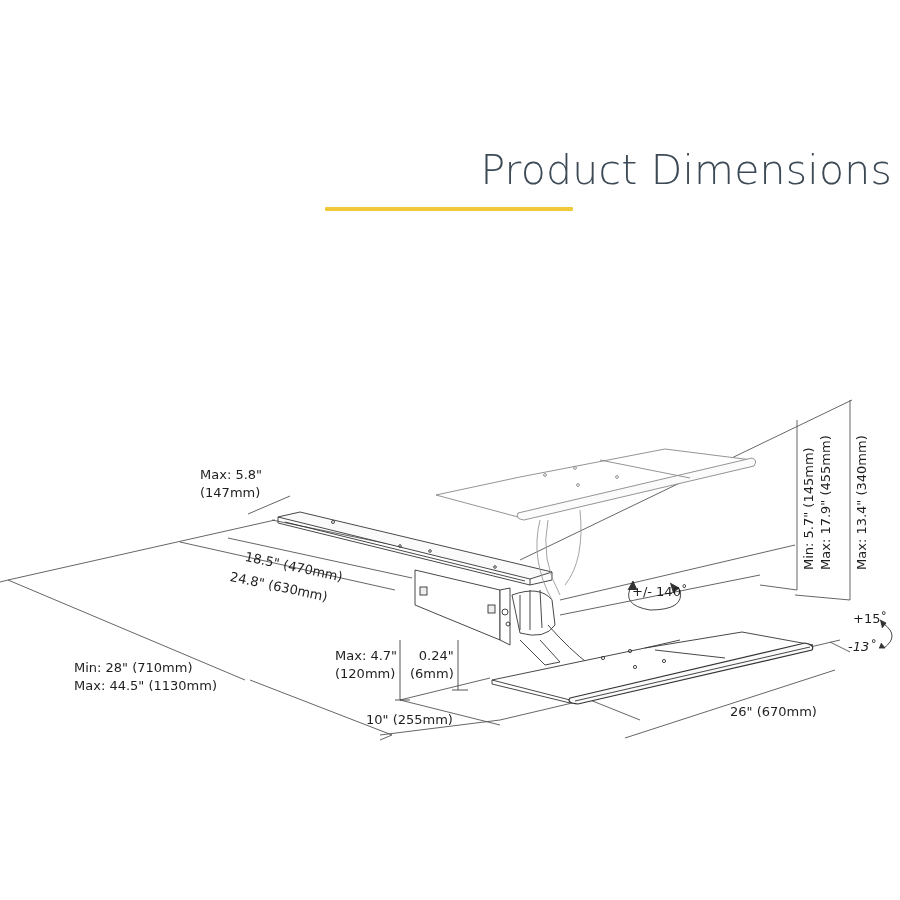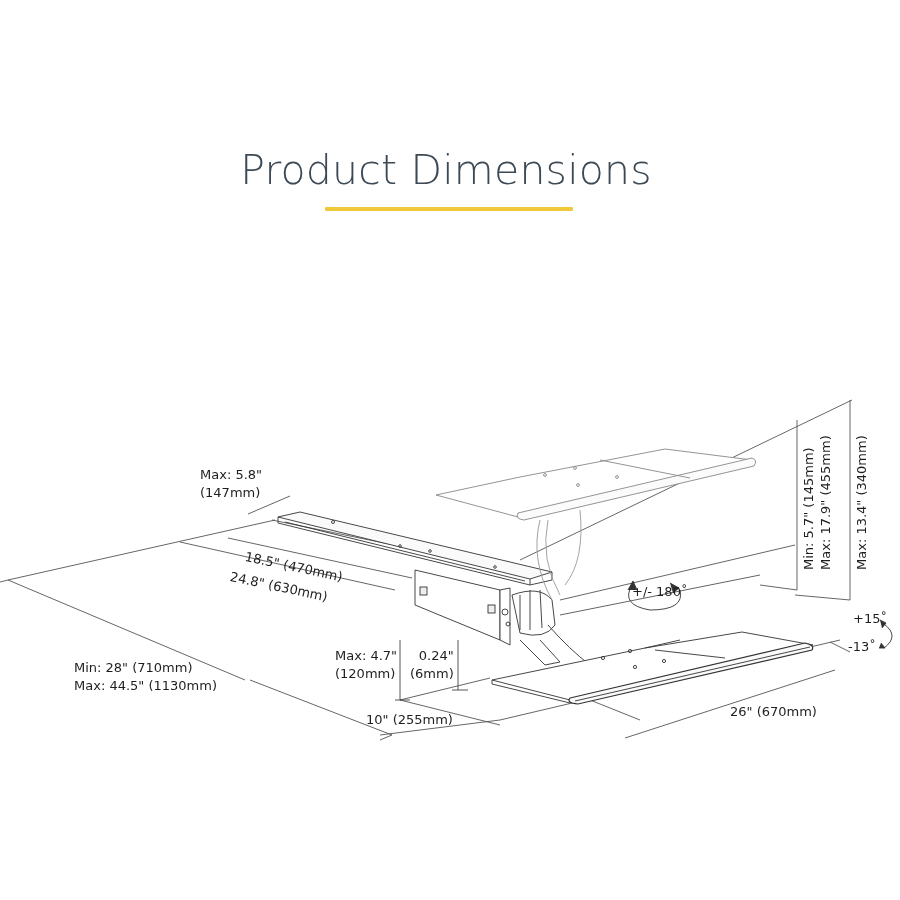--- a/index.html
+++ b/index.html
@@ -1,18 +1,18 @@
 <!DOCTYPE html>
 <html><head>
   <meta charset="utf-8">
   <style>
     html, body { margin: 0; padding: 0; background: #ffffff; }
     body { width: 900px; height: 900px; position: relative; overflow: hidden;
            font-family: "DejaVu Sans", "Liberation Sans", sans-serif; color: #222; }
-    .title { position: absolute; left: 0; width: 892px; top: 146px; text-align: center;
+    .title { position: absolute; left: 0; width: 892px; top: 146px; text-align: right;
              font-size: 41px; font-weight: 300; color: #3d4a55; letter-spacing: 0.2px;
              font-family: "DejaVu Sans", sans-serif; }
     .underline { position: absolute; left: 325px; top: 207px; width: 248px; height: 4px;
                  background: #f0c93a; border-radius: 1px; }
     svg.drawing { position: absolute; left: 0; top: 0; }
     .lbl { position: absolute; font-size: 13px; line-height: 18px; color: #1e1e1e;
            font-family: "DejaVu Sans", sans-serif; white-space: nowrap; }
   </style>
 </head>
 <body>
@@ -134,20 +134,20 @@
 <div class="lbl" style="left:335px; top:647px;">
   <div>Max: 4.7"</div>
   <div>(120mm)</div>
 </div>
 <div class="lbl" style="left:410px; top:647px; text-align:right;">
   <div>0.24"</div>
   <div>(6mm)</div>
 </div>
 <div class="lbl" style="left:366px; top:711px;">10" (255mm)</div>
 <div class="lbl" style="left:730px; top:703px;">26" (670mm)</div>
-<div class="lbl" style="left:632px; top:583px;">+/- 180˚</div>
+<div class="lbl" style="left:632px; top:583px;">+/- 140˚</div>
 <div class="lbl" style="left:845px; top:610px;margin-left:8px;">+15˚</div>
-<div class="lbl" style="left:848px; top:638px;">-13˚</div>
+<div class="lbl" style="left:848px; top:638px;font-style:italic;">-13˚</div>
 <div class="lbl" style="left:800px; top:570px; transform: rotate(-90deg); transform-origin:left top; line-height:17px;">
   <div>Min: 5.7" (145mm)</div>
   <div>Max: 17.9" (455mm)</div>
 </div>
 <div class="lbl" style="left:853px; top:570px; transform: rotate(-90deg); transform-origin:left top;">Max: 13.4" (340mm)</div>
 
 </body></html>

